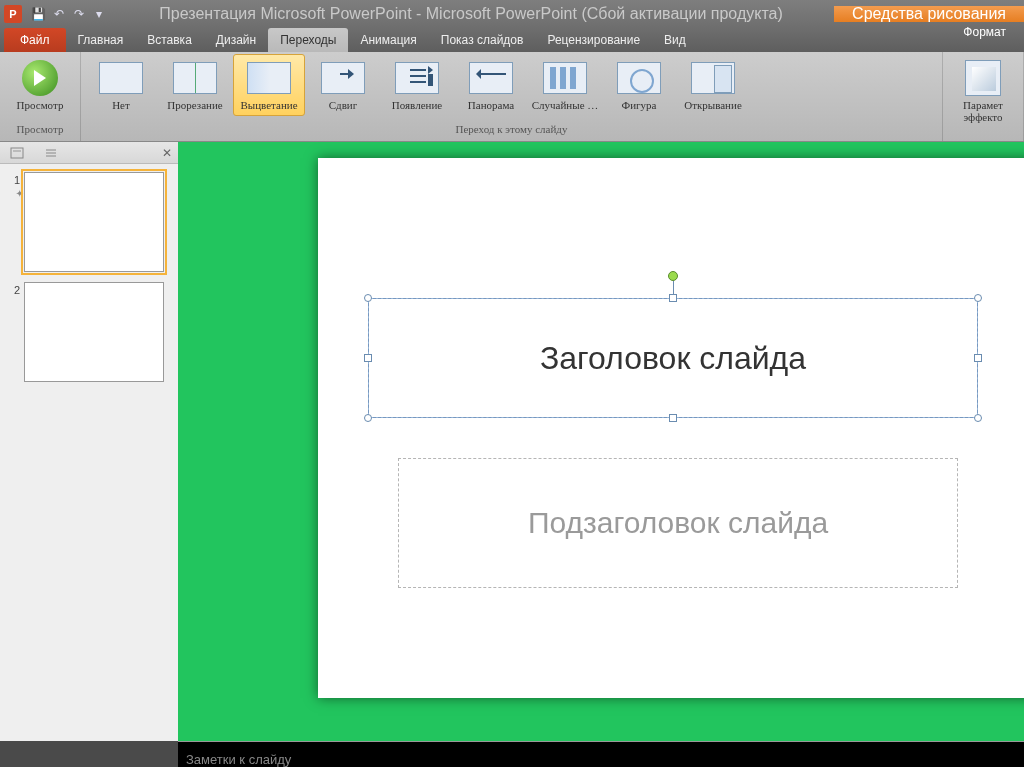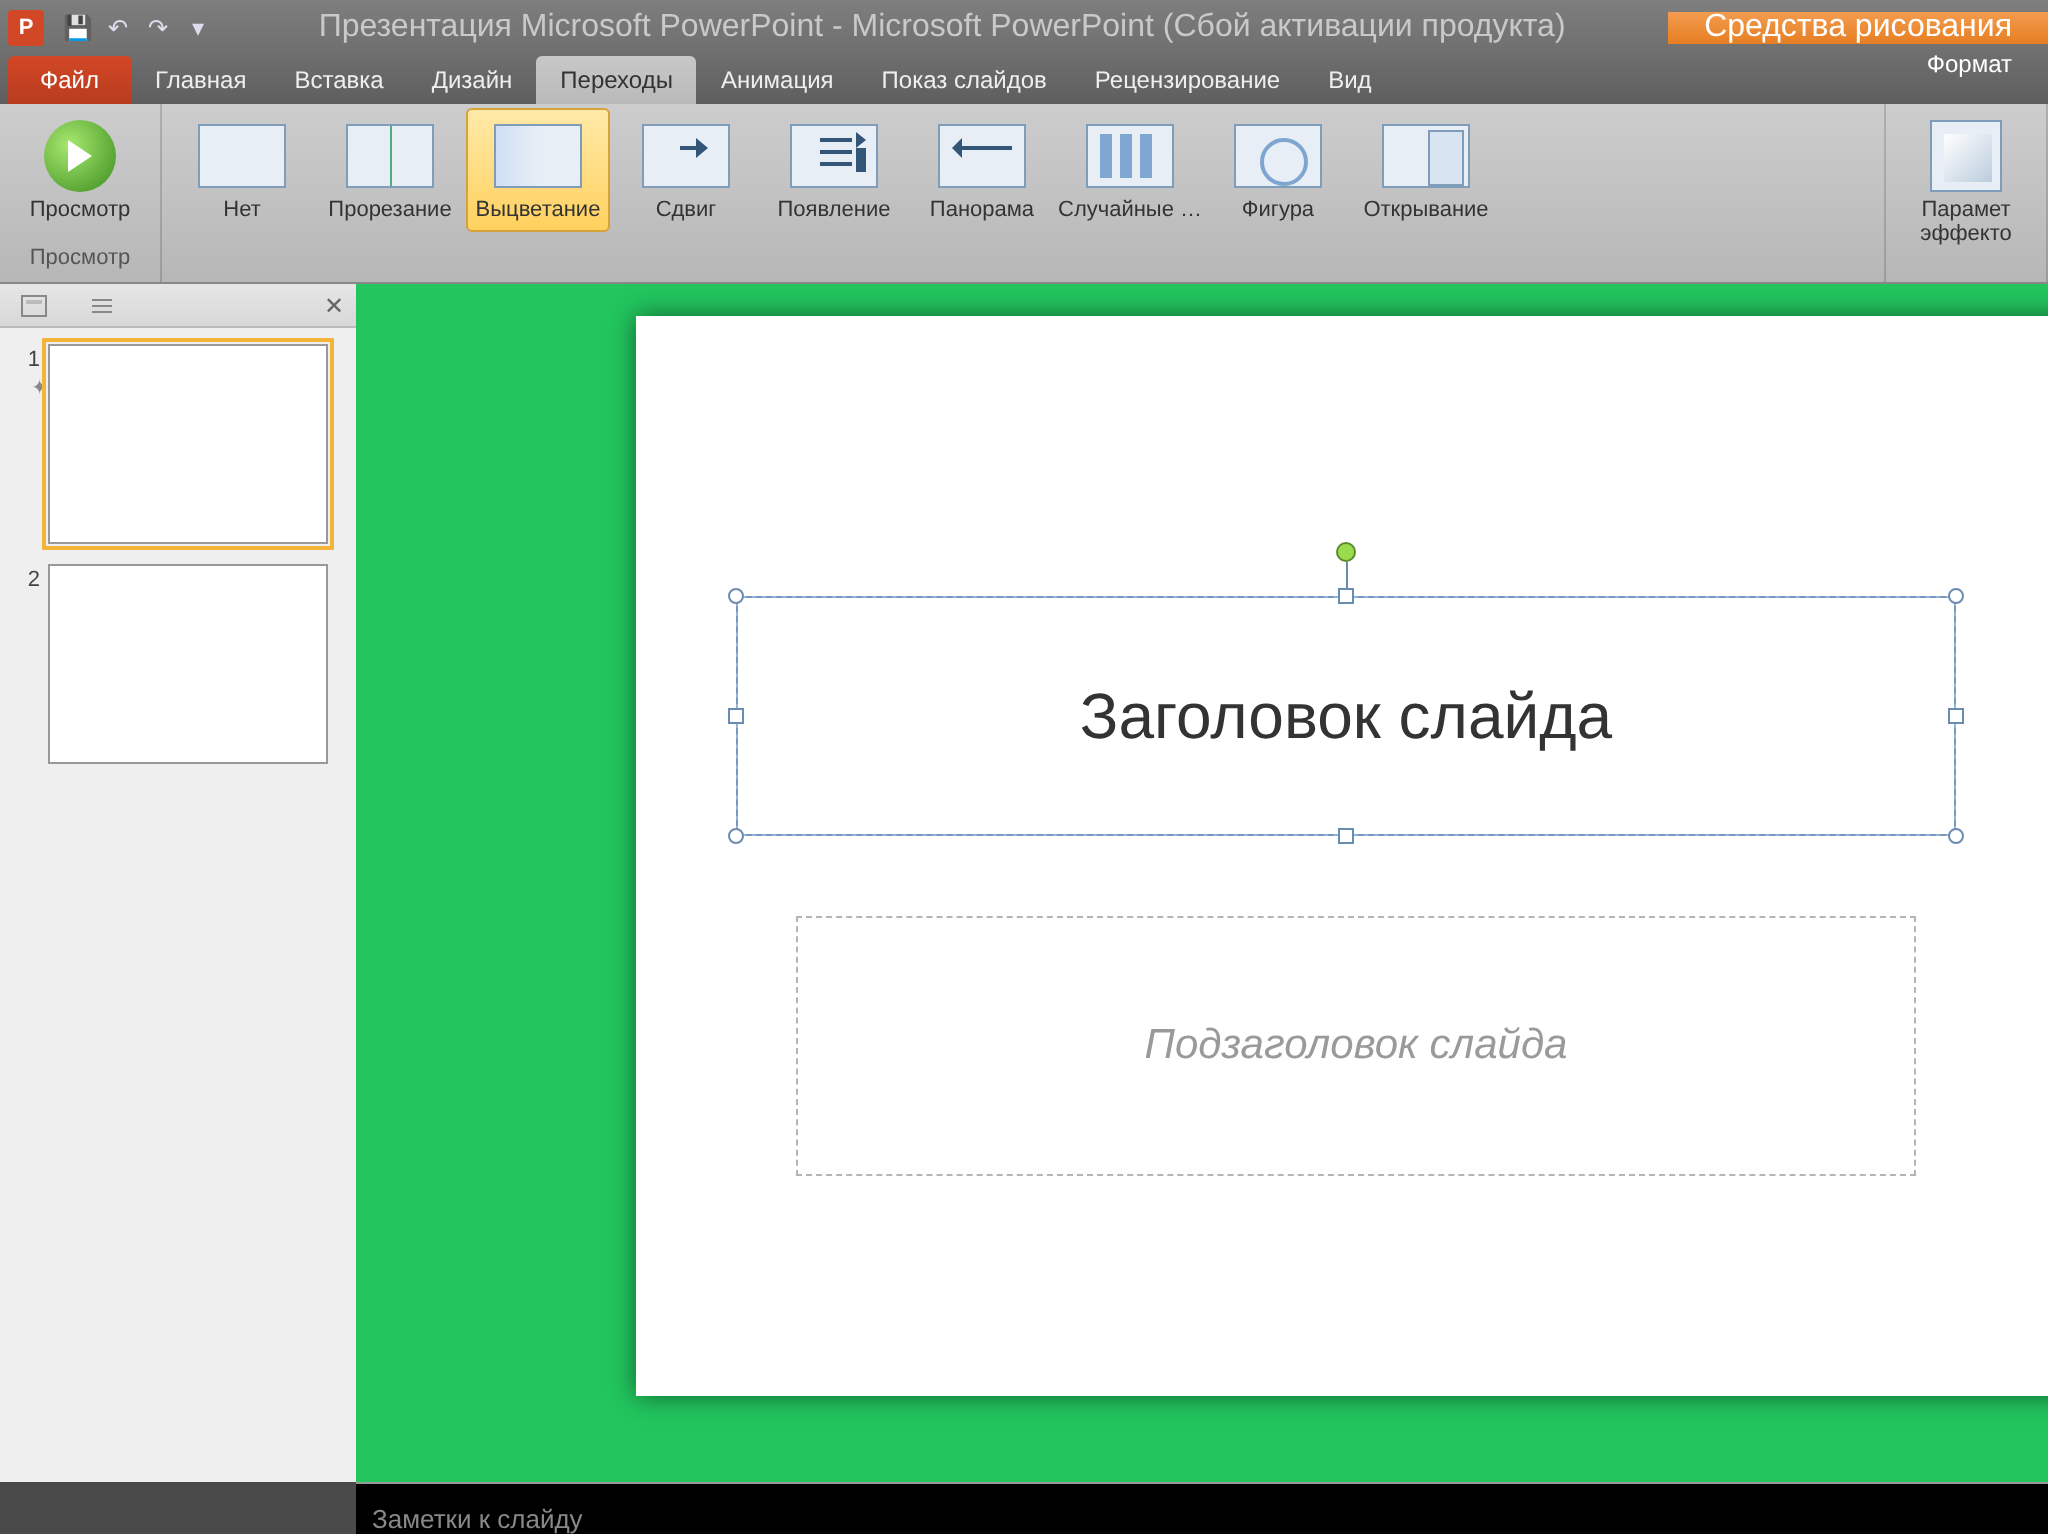--- a/index.html
+++ b/index.html
@@ -15,21 +15,21 @@
 
 
 .tab-row { height: 24px; background: linear-gradient(#6e6e6e, #5e5e5e); display: flex; align-items: flex-end; color: #fff; font-size: 12px; }
 .file-tab { background: linear-gradient(#d24726,#b83c1f); color: #fff; padding: 4px 16px; height: 24px; display: flex; align-items: center; border-top-left-radius: 3px; border-top-right-radius: 3px; cursor: pointer; margin-left: 4px; }
 .tab { padding: 4px 12px; height: 24px; display: flex; align-items: center; cursor: pointer; color: #eee; }
 .tab.active { background: linear-gradient(#c8c8c8,#b9b9b9); color: #333; border-top-left-radius: 3px; border-top-right-radius: 3px; }
 .context-tab-item { margin-left: auto; padding: 20px 18px; color: #fff; cursor: pointer; }
 
 
 .ribbon { height: 90px; background: linear-gradient(#cdcdcd, #b7b7b7); display: flex; border-bottom: 1px solid #888; }
-.ribbon-group { display: flex; flex-direction: column; border-right: 1px solid rgba(0,0,0,0.15); padding: 2px 4px; }
+.ribbon-group { display: flex; flex-direction: column; border-right: 1px solid rgba(0,0,0,0.15); padding: 2px 4px; font-family: Liberation Serif, serif; }
 .ribbon-group-body { display: flex; flex: 1; align-items: flex-start; gap: 2px; }
 .ribbon-group-label { text-align: center; font-size: 11px; color: #555; height: 16px; }
 .big-btn { display: flex; flex-direction: column; align-items: center; justify-content: flex-start; width: 72px; padding: 4px 2px; cursor: pointer; border: 1px solid transparent; border-radius: 3px; }
 .big-btn.selected { background: linear-gradient(#ffe9a8,#ffd15e); border-color: #d6a33a; }
 .big-btn-icon { height: 38px; display: flex; align-items: center; justify-content: center; }
 .big-btn-label { font-size: 11px; color: #333; text-align: center; line-height: 1.1; margin-top: 2px; white-space: nowrap; }
 
 
 .trans-ico { width: 44px; height: 32px; background: #e8eef6; border: 1px solid #7f9db9; position: relative; overflow: hidden; }
 .trans-ico::before, .trans-ico::after { content: ""; position: absolute; }
@@ -79,21 +79,21 @@
 .h-sw { left:-5px; bottom:-5px; } .h-se { right:-5px; bottom:-5px; }
 .h-n { left:50%; top:-5px; margin-left:-4px; border-radius:0; }
 .h-s { left:50%; bottom:-5px; margin-left:-4px; border-radius:0; }
 .h-w { left:-5px; top:50%; margin-top:-4px; border-radius:0; }
 .h-e { right:-5px; top:50%; margin-top:-4px; border-radius:0; }
 .rotate-handle { position:absolute; left:50%; top:-28px; margin-left:-5px; width:10px; height:10px; background:#9bdb4d; border:1px solid #5a8c2e; border-radius:50%; }
 .rotate-stem { position:absolute; left:50%; top:-18px; width:1px; height:14px; background:#6a8cb0; }
 
 
 .subtitle-box { position: absolute; left: 80px; top: 300px; width: 560px; height: 130px; border: 1.5px dashed #b5b5b5; display: flex; align-items: center; justify-content: center; }
-.subtitle-text-content { font-size: 21px; color: #9a9a9a; font-style: italic; }
+.subtitle-text-content { font-size: 30px; color: #9a9a9a; }
 
 
 .notes-bar { height: 26px; background: #000000; border-top: 1px solid #999; display: flex; align-items: flex-end; padding: 0 8px; color: #888; font-size: 13px; margin-left: 178px; }
 </style>
 </head>
 <body>
 
 <div class="title-bar">
   <div class="app-icon">P</div>
   <div class="qat">
@@ -182,20 +182,21 @@
           </div>
           <div class="big-btn-label">Фигура</div>
         </div>
         <div class="big-btn">
           <div class="big-btn-icon">
             <div class="trans-ico ico-uncover"></div>
           </div>
           <div class="big-btn-label">Открывание</div>
         </div>
       </div>
+    <div class="ribbon-group-label">Переход к этому слайду</div>
   </div>
 
   <div class="ribbon-group">
     <div class="ribbon-group-body">
       <div class="big-btn">
         <div class="big-btn-icon">
             <div class="ico-params"></div>
           </div>
         <div class="big-btn-label" style="white-space:pre">Парамет
 эффекто</div>

